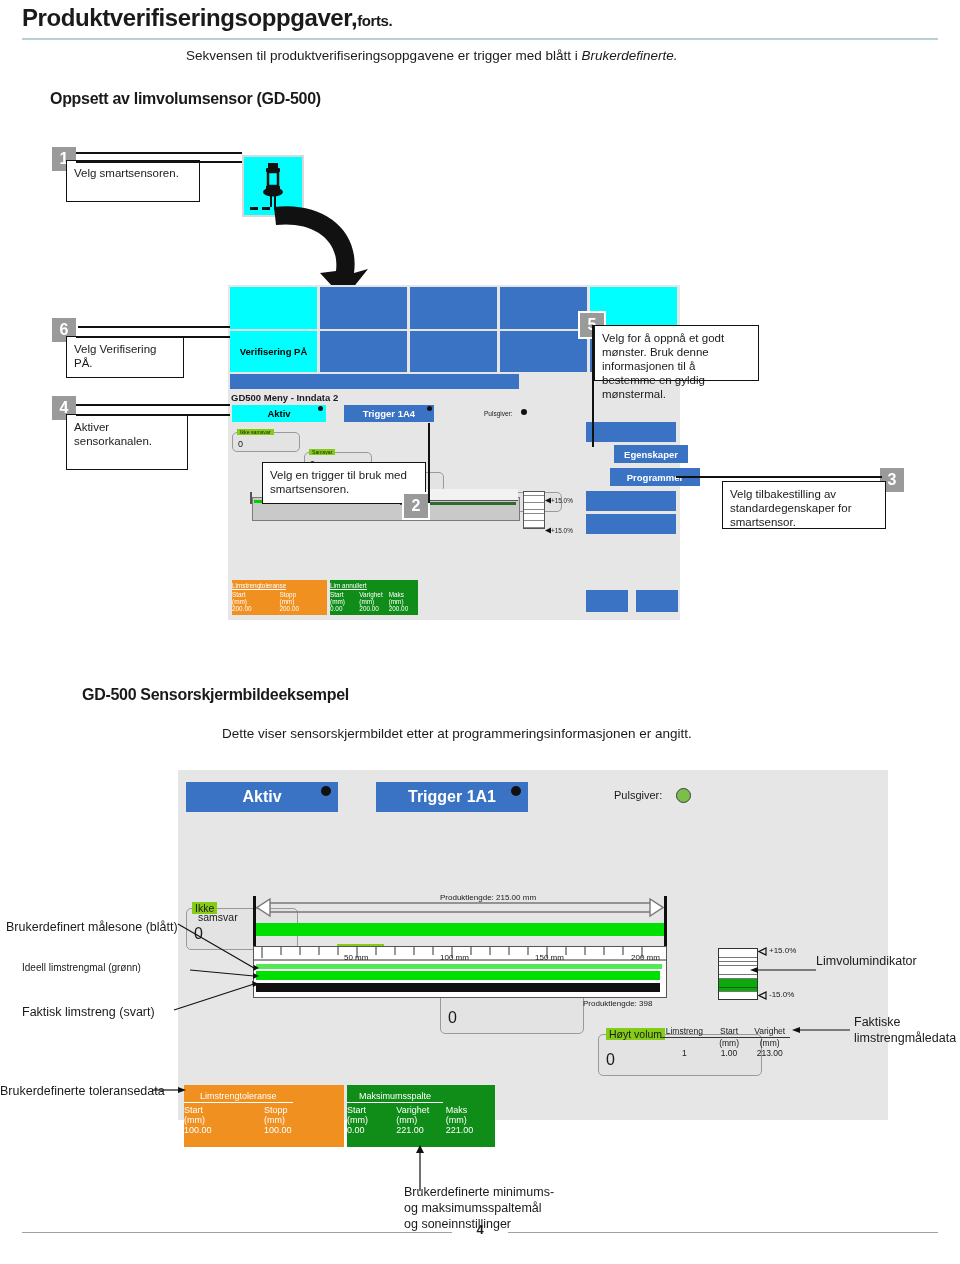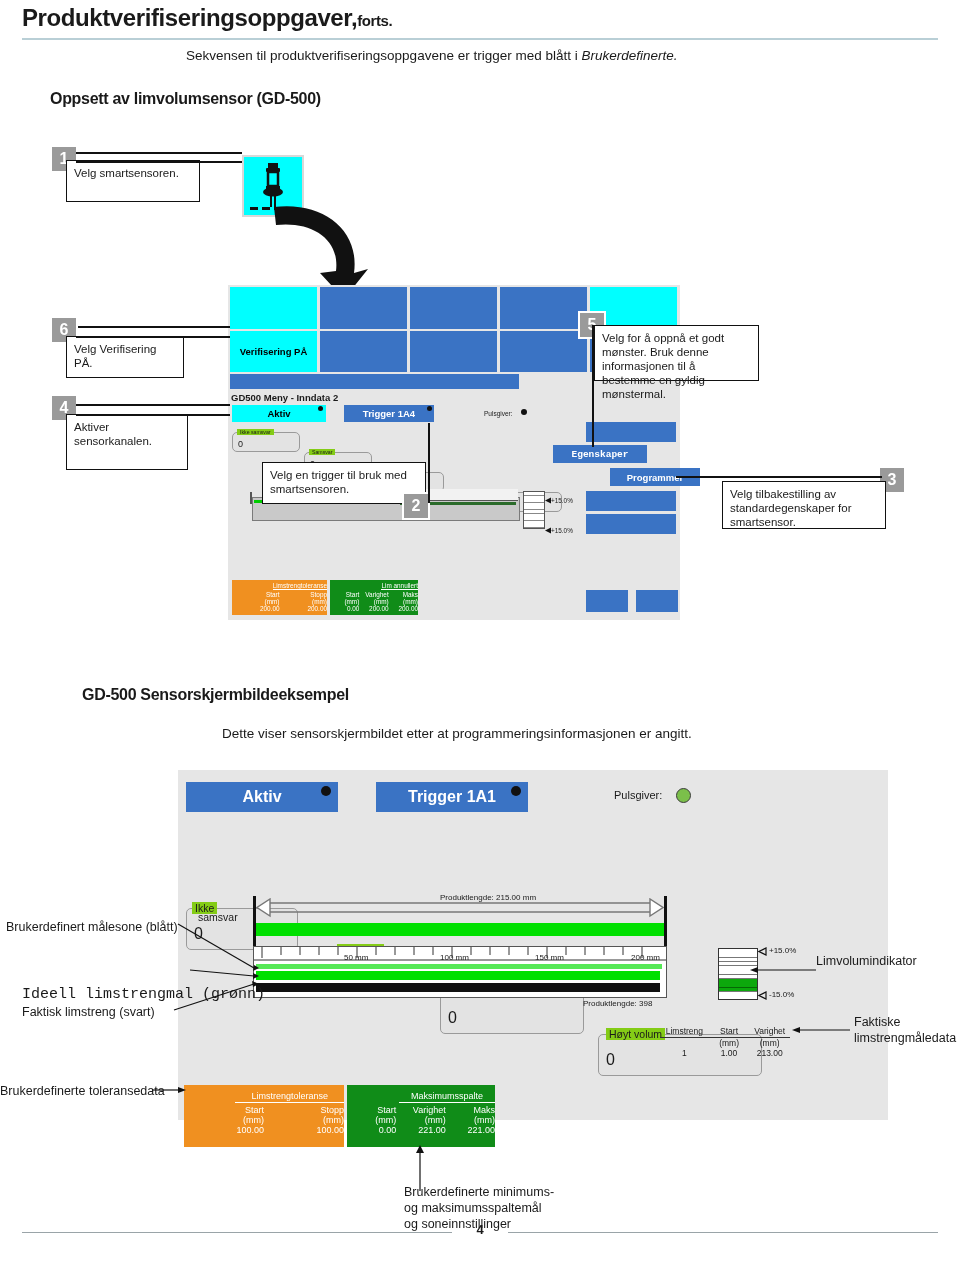--- a/index.html
+++ b/index.html
@@ -44,21 +44,21 @@
   .led{border-radius:50%;background:#111;}
   .led-green{border-radius:50%;background:#7bbf4a;border:1px solid #3c3c3c;}
   .field{
     background:#e3e3e3;border:1px solid #9a9a9a;border-radius:5px;box-sizing:border-box;
     position:relative;
   }
   .field .lab{position:absolute;background:#84cc16;padding:0 3px;}
   .field .val{position:absolute;}
 
   
-  .dtable{box-sizing:border-box;color:#ffffff;text-align:right;}
+  .dtable{box-sizing:border-box;color:#ffffff;text-align:left;}
   .dtable .cap{font-weight:normal;border-bottom:1px solid #fff;display:inline-block;}
   .orange{background:#f09020;}
   .green{background:#108c18;}
   .tiny{font-size:5.2px;}
   .tiny2{font-size:6.4px;}
   #footer-rule-l{left:22px;top:1232px;width:430px;height:1px;background:#9aa4a8;}
   #footer-rule-r{left:508px;top:1232px;width:430px;height:1px;background:#9aa4a8;}
   #footer-num{left:0;top:1222px;width:960px;text-align:center;font-size:13px;font-weight:bold;}
 </style>
 </head>
@@ -158,21 +158,21 @@
 <div class="abs tiny2" style="left:551px;top:497px;">+15.0%</div>
 <div class="abs tiny2" style="left:551px;top:527px;">+15.0%</div>
 <svg class="abs" style="left:545px;top:497px;width:7px;height:7px;">
     <path d="M0 3.5 L6 0.5 L6 6.5 Z" fill="#111"></path>
   </svg>
 <svg class="abs" style="left:545px;top:527px;width:7px;height:7px;">
     <path d="M0 3.5 L6 0.5 L6 6.5 Z" fill="#111"></path>
   </svg>
 
 <div class="abs tile-blue" style="left:586px;top:422px;width:90px;height:20px;"></div>
-<div class="abs btn-blue" style="left:553px;top:445px;width:94px;height:18px;font-size:9.5px;font-family:Liberation Mono, monospace;">
+<div class="abs btn-blue" style="left:614px;top:445px;width:74px;height:18px;font-size:9.5px;">
   <span>Egenskaper</span>
 </div>
 <div class="abs btn-blue" style="left:586px;top:468px;width:90px;height:18px;font-size:9.5px;margin-left:24px;">
   <span>Programmer</span>
 </div>
 <div class="abs tile-blue" style="left:586px;top:491px;width:90px;height:20px;"></div>
 <div class="abs tile-blue" style="left:586px;top:514px;width:90px;height:20px;"></div>
 <div class="abs tile-blue" style="left:586px;top:590px;width:42px;height:22px;"></div>
 <div class="abs tile-blue" style="left:636px;top:590px;width:42px;height:22px;"></div>
 
@@ -324,21 +324,21 @@
     <path d="M8 1 L8 8 L1 4.5 Z" fill="none" stroke="#111" stroke-width="1.2"></path>
   </svg>
 <div class="abs" style="left:769px;top:990px;font-size:8px;">-15.0%</div>
 <svg class="abs" style="left:750px;top:966px;width:66px;height:8px;" viewBox="0 0 66 8">
     <line x1="66" y1="4" x2="8" y2="4" stroke="#111" stroke-width="1.2"></line>
     <polygon points="8,1 8,7 0,4" fill="#111"></polygon>
   </svg>
 <div class="abs" style="left:816px;top:954px;font-size:12.5px;text-align:center;">Limvolumindikator</div>
 
 <div class="abs" style="left:6px;top:920px;font-size:12.5px;">Brukerdefinert målesone (blått)</div>
-<div class="abs" style="left:22px;top:986px;font-size:15px;font-family:Liberation Mono, monospace;">Ideell limstrengmal (grønn)</div>
+<div class="abs" style="left:22px;top:962px;font-size:10px;">Ideell limstrengmal (grønn)</div>
 <div class="abs" style="left:22px;top:1005px;font-size:12.5px;">Faktisk limstreng (svart)</div>
 <svg class="abs" style="left:160px;top:918px;width:100px;height:96px;" viewBox="0 0 100 96">
   <line x1="18" y1="6" x2="94" y2="50" stroke="#111" stroke-width="1.2"></line>
   <polygon points="94,47 99,50 93,53" fill="#111"></polygon>
   <line x1="30" y1="52" x2="94" y2="58" stroke="#111" stroke-width="1.2"></line>
   <polygon points="93,55 99,58 93,61" fill="#111"></polygon>
   <line x1="14" y1="92" x2="94" y2="66" stroke="#111" stroke-width="1.2"></line>
   <polygon points="92,63 99,66 93,69" fill="#111"></polygon>
 </svg>
 

